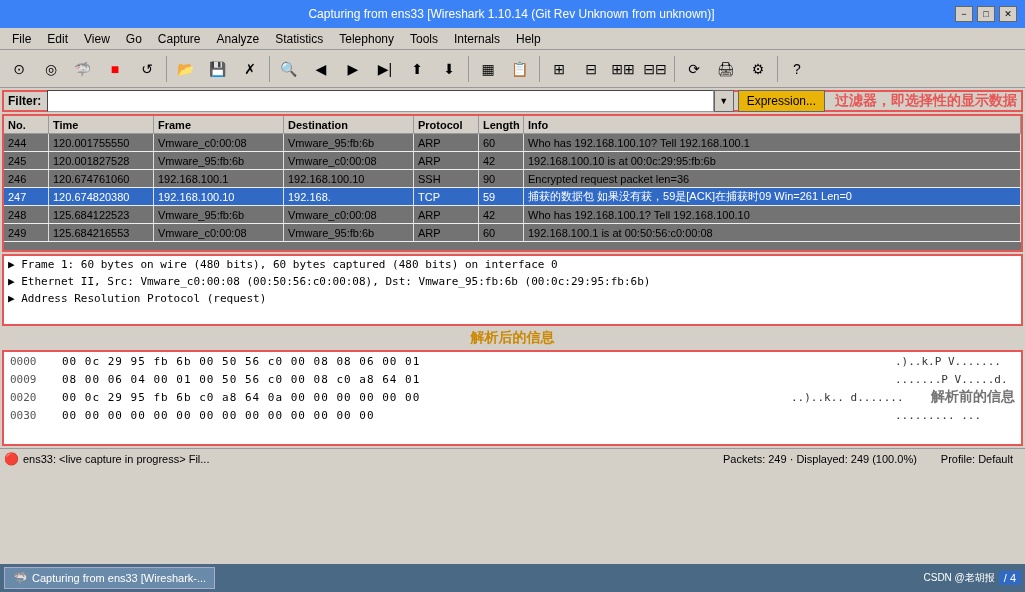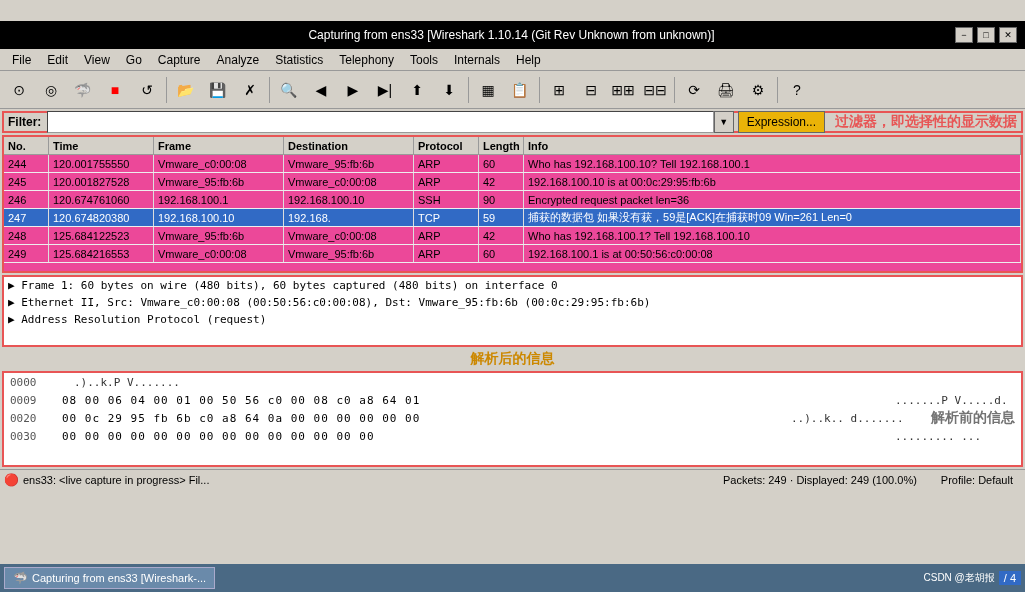--- a/index.html
+++ b/index.html
@@ -8,28 +8,27 @@
       height: 592px;
       font-family: 'Segoe UI', Arial, sans-serif;
       font-size: 12px;
       background: #d4d0c8;
       overflow: hidden;
       position: relative;
     }
 
     
     .title-bar {
-      background: #000000;
+      background: #3b82f6;
       color: white;
       height: 28px;
       display: flex;
       align-items: center;
       justify-content: space-between;
       padding: 0 8px;
-      margin-top: 21px;
     }
     .title-bar-title {
       flex: 1;
       text-align: center;
       font-size: 12px;
     }
     .title-bar-controls {
       display: flex;
       gap: 4px;
     }
@@ -124,21 +123,21 @@
       color: #e85555;
       font-size: 14px;
       margin-left: 10px;
       font-weight: bold;
     }
 
     
     .packet-list {
       border: 2px solid #e85555;
       margin: 2px 2px;
-      background: #ec4899;
+      background: #737373;
       height: 138px;
       overflow: hidden;
     }
     .packet-header {
       background: #d4d0c8;
       display: flex;
       border-bottom: 1px solid #999;
       height: 18px;
       align-items: center;
     }
@@ -443,20 +442,21 @@
 </div>
 
 <div class="bottom-annotation">
   <span>解析后的信息</span>
 </div>
 
 <div class="hex-dump">
   <div id="hex-rows-container">
       <div class="hex-row">
         <span class="hex-offset">0000</span>
+        <span class="hex-bytes">00 0c 29 95 fb 6b 00 50  56 c0 00 08 08 06 00 01</span>
         <span class="hex-ascii">.)..k.P V.......</span>
       </div>
       <div class="hex-row">
         <span class="hex-offset">0009</span>
         <span class="hex-bytes">08 00 06 04 00 01 00 50  56 c0 00 08 c0 a8 64 01</span>
         <span class="hex-ascii">.......P V.....d.</span>
       </div>
       <div class="hex-row">
         <span class="hex-offset">0020</span>
         <span class="hex-bytes">00 0c 29 95 fb 6b c0 a8  64 0a 00 00 00 00 00 00</span>

